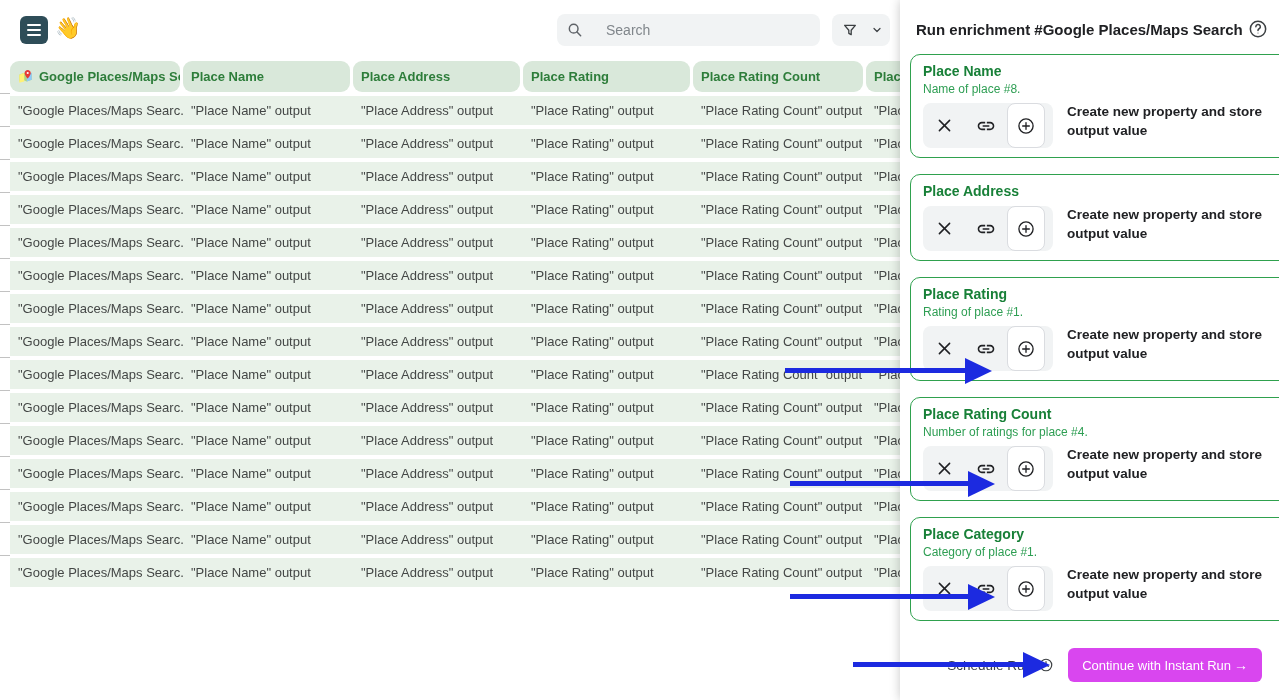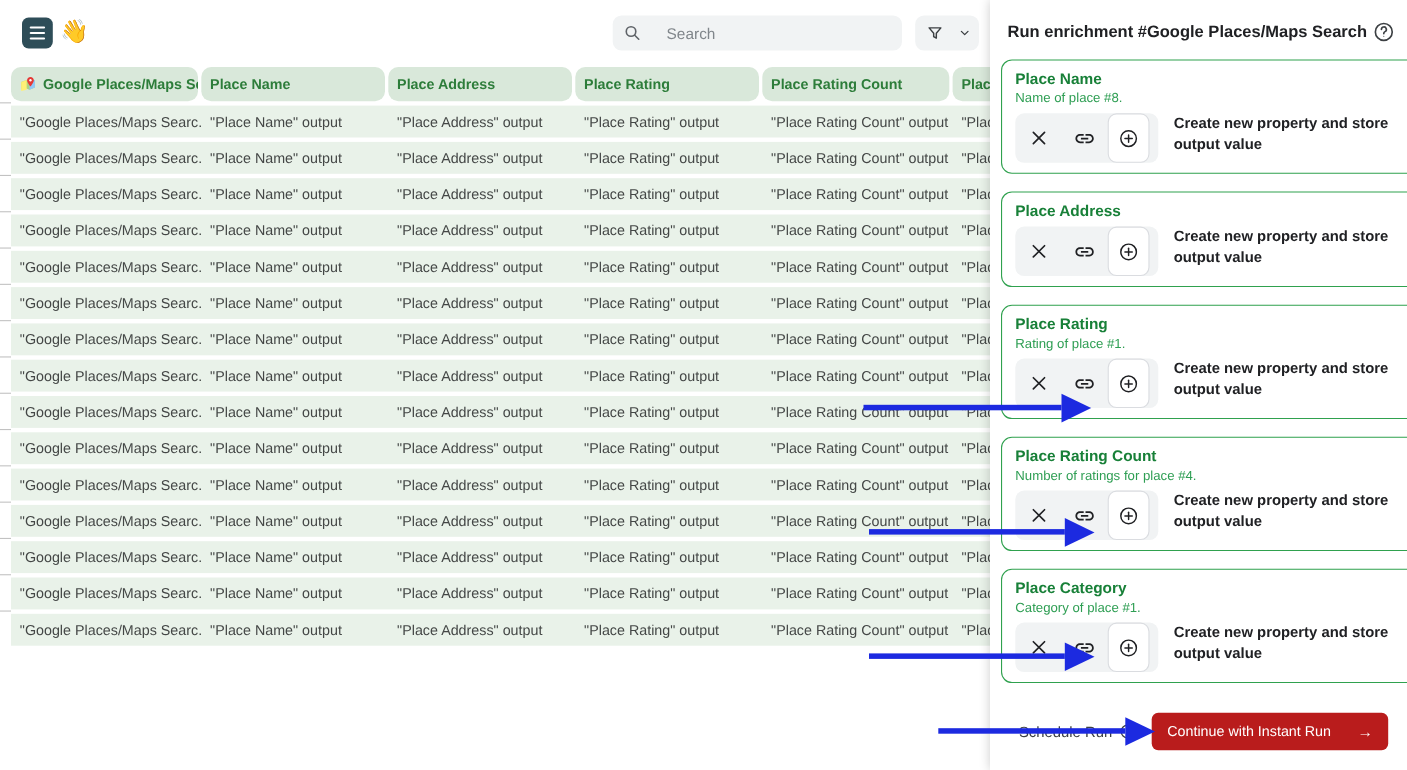--- a/index.html
+++ b/index.html
@@ -80,23 +80,23 @@
     width:42px; height:45px; background:none; border:none; cursor:pointer;
     display:flex; align-items:center; justify-content:center;
   }
   .icon-btn.raised { background:#fff; border:1px solid #dadce0; border-radius:8px; width:38px; }
   .action-label { margin-left:14px; width:228px; font-size:13.5px; font-weight:bold; color:#202124; line-height:1.4; }
 
   .panel-footer { position:absolute; bottom:18px; right:59px; display:flex; align-items:center; gap:14px; }
   .schedule-run { display:flex; align-items:center; gap:6px; background:none; border:none; cursor:pointer;
     font-family:"Liberation Sans",sans-serif; font-size:13.5px; color:#3c4043; }
   .continue-btn {
-    background:#b91c1c; color:#fff; border:none; border-radius:6px; cursor:pointer;
+    background:#d946ef; color:#fff; border:none; border-radius:6px; cursor:pointer;
     padding:9px 14px; font-family:"Liberation Sans",sans-serif; font-size:13px;
-    display:flex; gap:24px;
+    display:flex; align-items:center; gap:3px;
   }
   .continue-btn .arr { font-size:14px; }
 
   
   .arrow { position:absolute; height:5px; background:var(--arrow-color,#1c2ae0); z-index:50; }
   .arrow::after {
     content:""; position:absolute; right:-27px; top:50%; transform:translateY(-50%);
     border-left:27px solid var(--arrow-color,#1c2ae0);
     border-top:13px solid transparent; border-bottom:13px solid transparent;
   }

